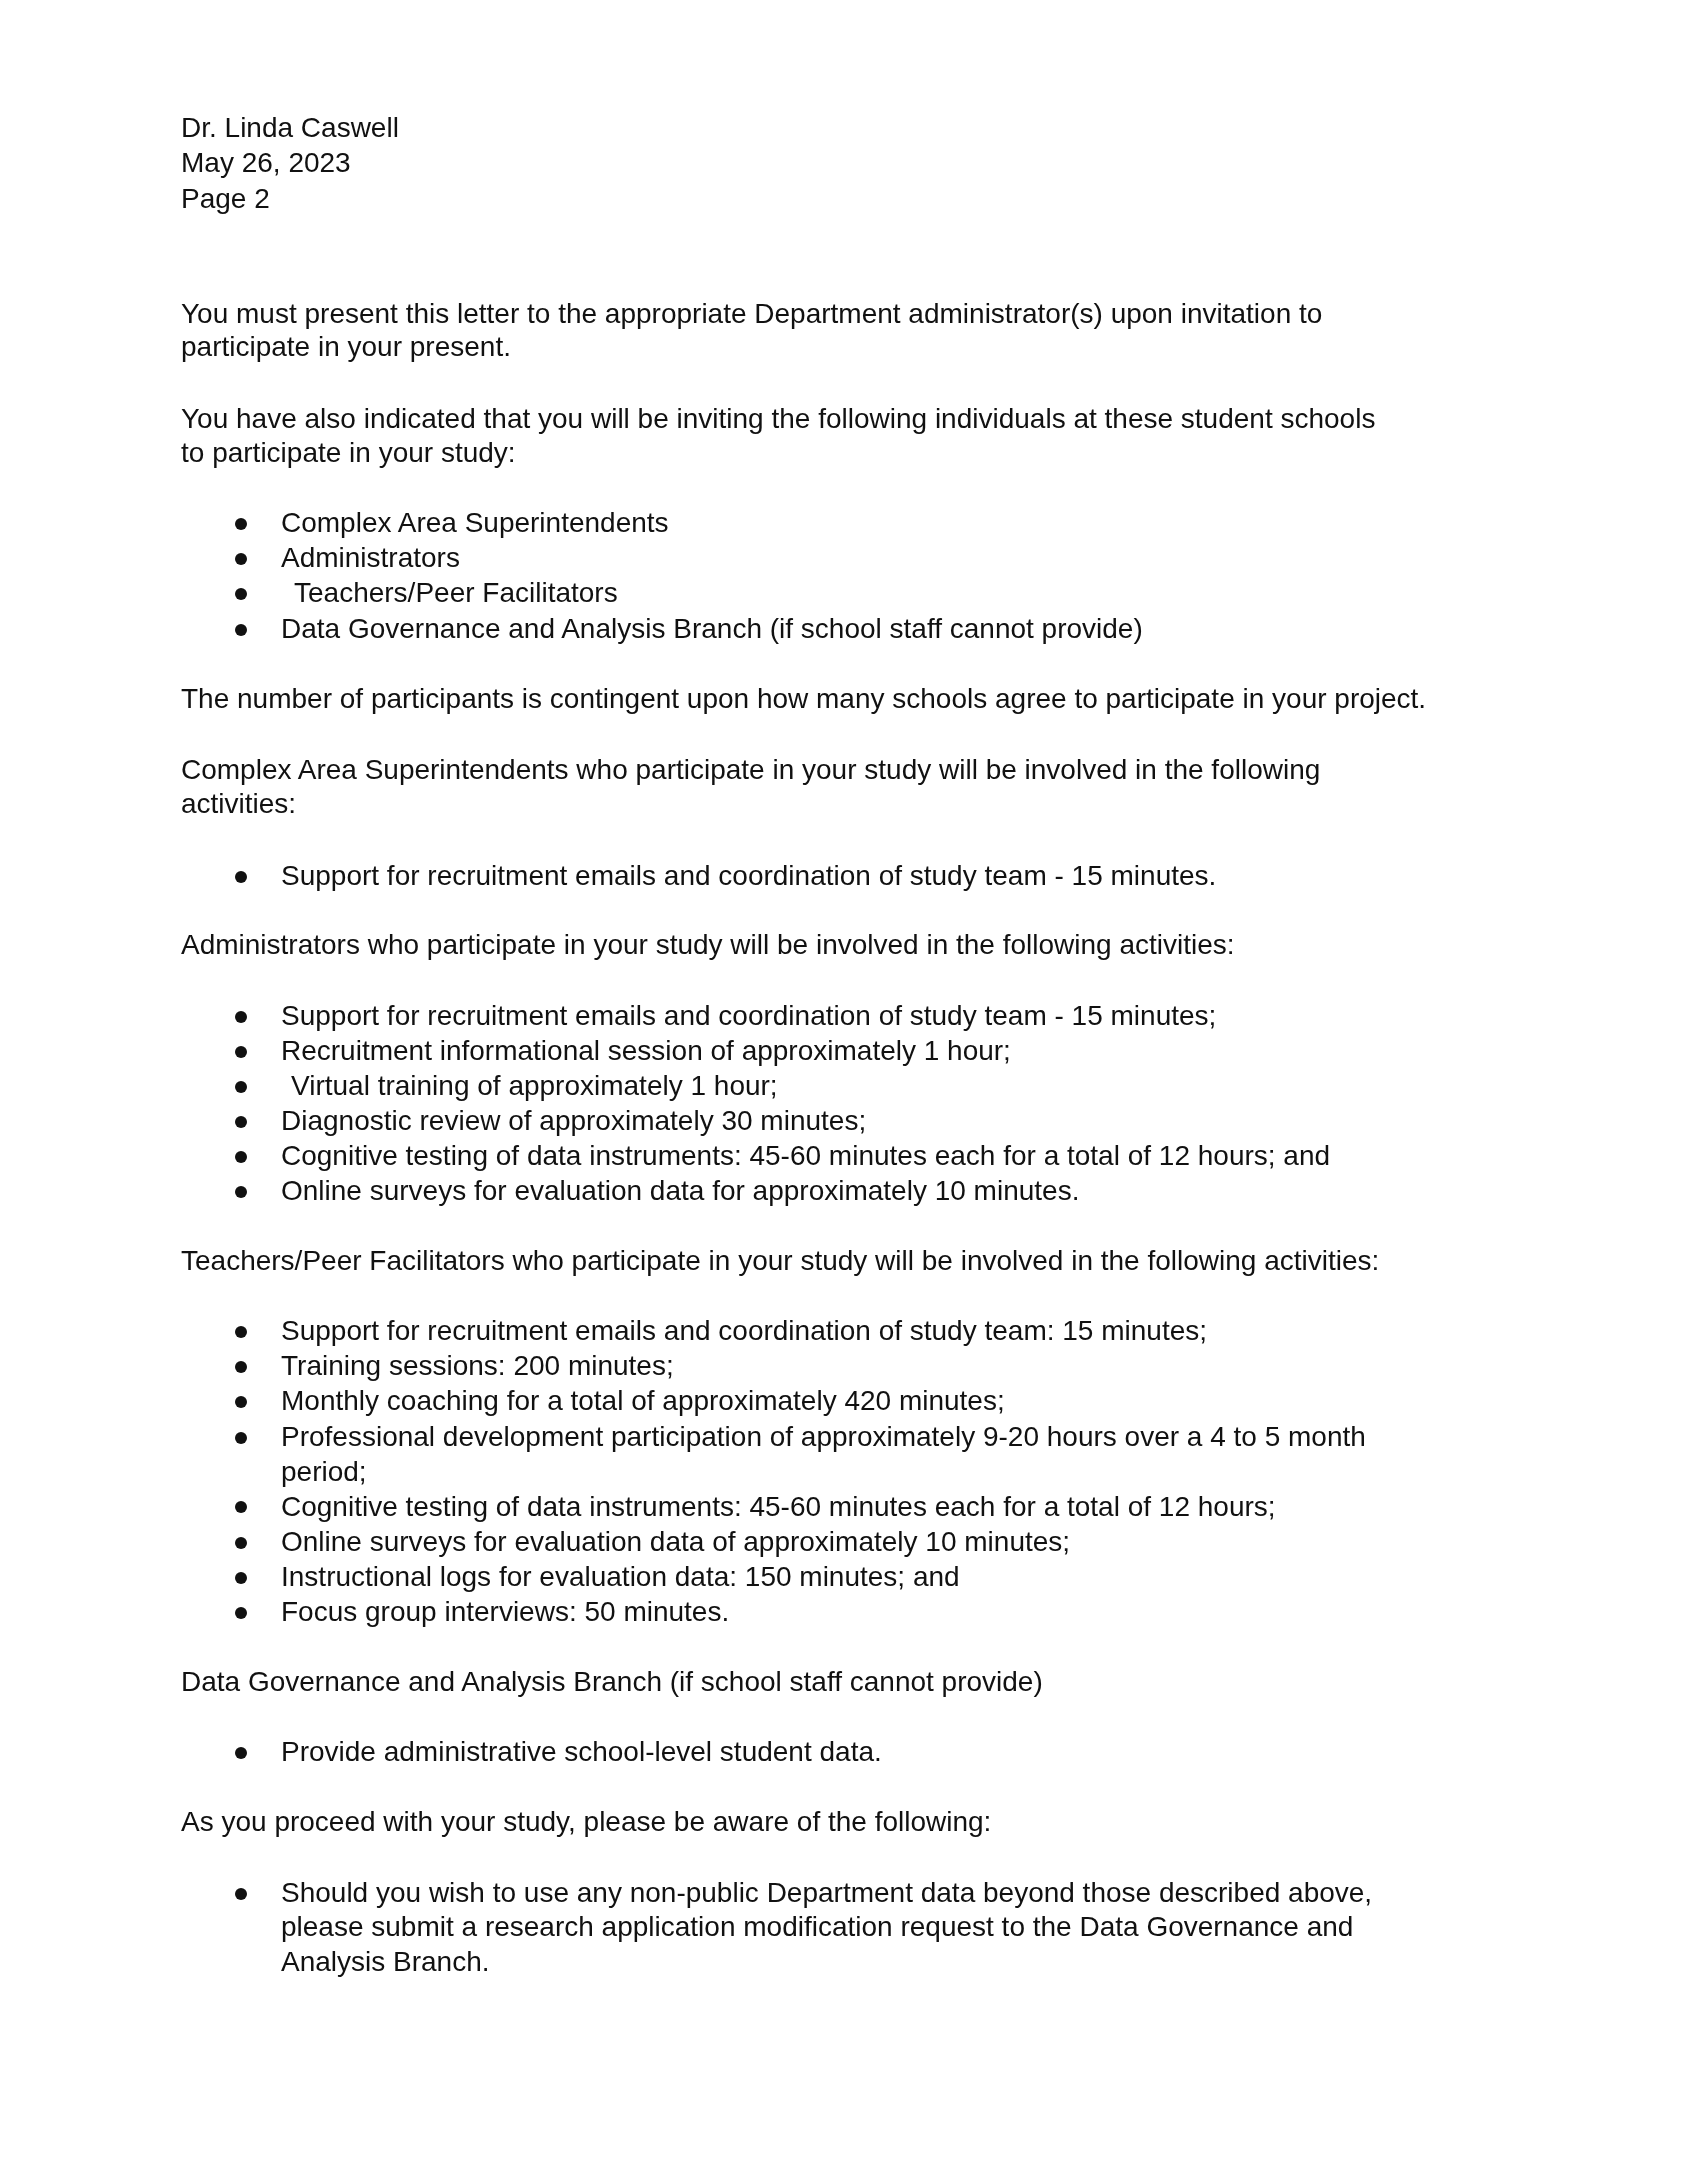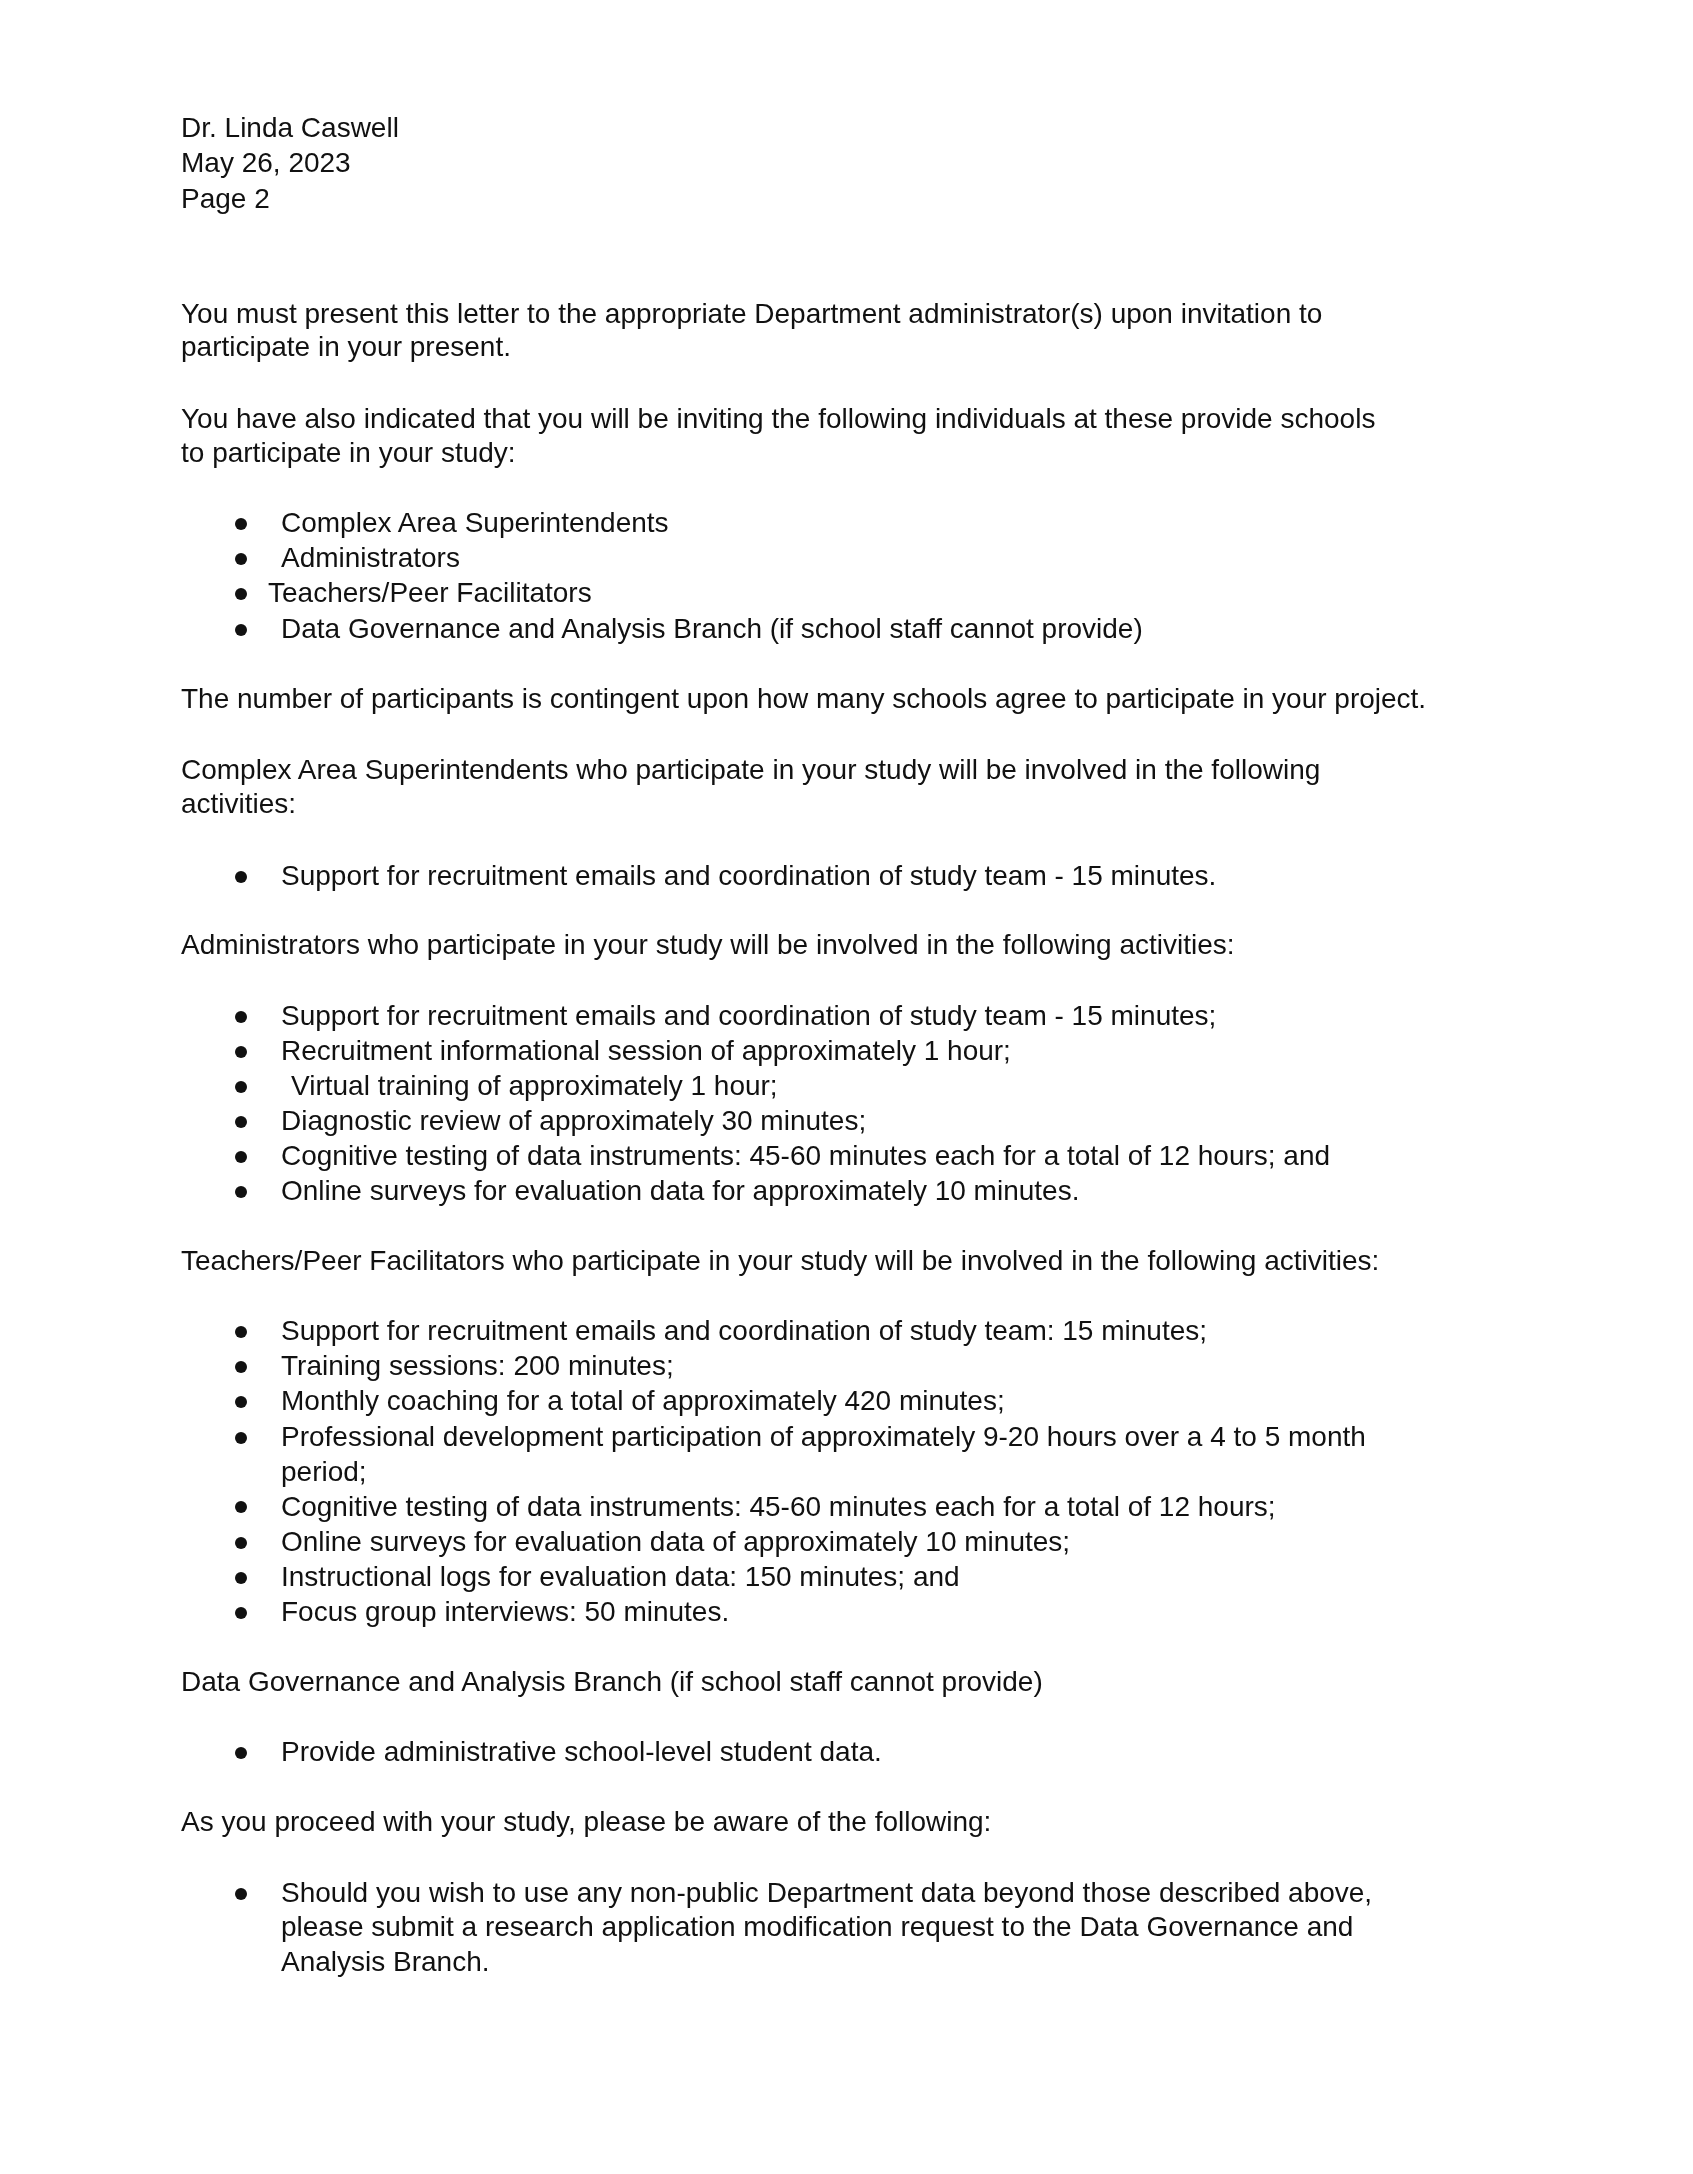--- a/index.html
+++ b/index.html
@@ -11,29 +11,29 @@
 </head>
 <body>
 
 <div class="ln" style="left:181px;top:110px">Dr. Linda Caswell</div>
 <div class="ln" style="left:181px;top:145px">May 26, 2023</div>
 <div class="ln" style="left:181px;top:181px">Page 2</div>
 
 <div class="ln" style="left:181px;top:296px">You must present this letter to the appropriate Department administrator(s) upon invitation to</div>
 <div class="ln" style="left:181px;top:329px">participate in your present.</div>
 
-<div class="ln" style="left:181px;top:401px">You have also indicated that you will be inviting the following individuals at these provide schools</div>
+<div class="ln" style="left:181px;top:401px">You have also indicated that you will be inviting the following individuals at these student schools</div>
 <div class="ln" style="left:181px;top:435px">to participate in your study:</div>
 
 <span class="bul" style="left:235px;top:518px"></span>
 <div class="ln" style="left:281px;top:505px">Complex Area Superintendents</div>
 <span class="bul" style="left:235px;top:553px"></span>
 <div class="ln" style="left:281px;top:540px">Administrators</div>
 <span class="bul" style="left:235px;top:588px"></span>
-<div class="ln" style="left:268px;top:575px">Teachers/Peer Facilitators</div>
+<div class="ln" style="left:294px;top:575px">Teachers/Peer Facilitators</div>
 <span class="bul" style="left:235px;top:624px"></span>
 <div class="ln" style="left:281px;top:611px">Data Governance and Analysis Branch (if school staff cannot provide)</div>
 
 <div class="ln" style="left:181px;top:681px">The number of participants is contingent upon how many schools agree to participate in your project.</div>
 
 <div class="ln" style="left:181px;top:752px">Complex Area Superintendents who participate in your study will be involved in the following</div>
 <div class="ln" style="left:181px;top:786px">activities:</div>
 <span class="bul" style="left:235px;top:871px"></span>
 <div class="ln" style="left:281px;top:858px">Support for recruitment emails and coordination of study team - 15 minutes.</div>
 

